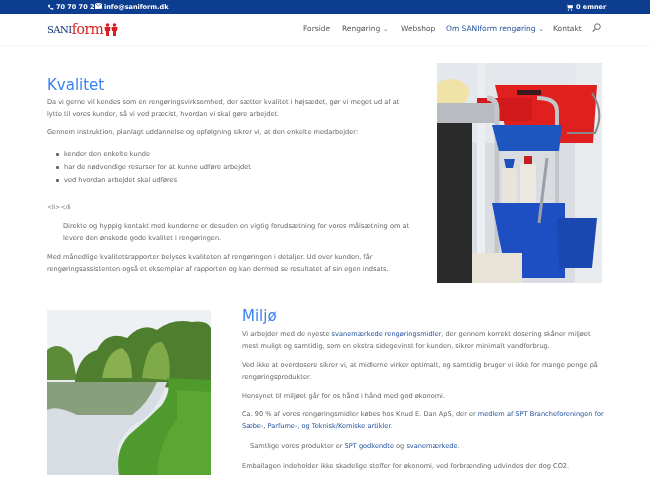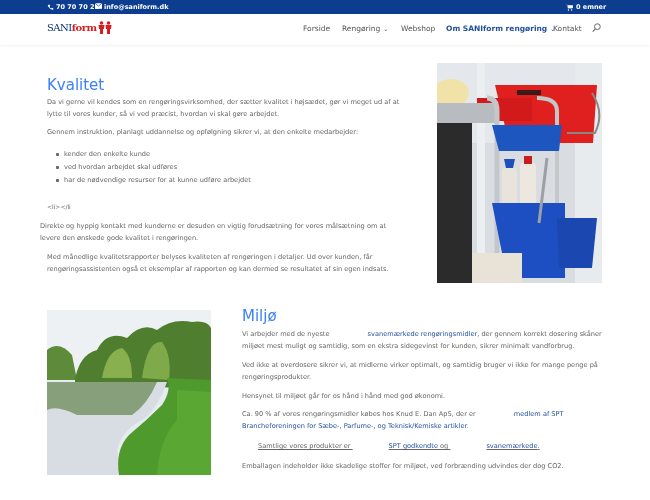--- a/index.html
+++ b/index.html
@@ -18,39 +18,39 @@
     .header {
       position: absolute; left: 0; top: 14px; width: 650px; height: 31px;
       background: #fff; box-shadow: 0 1px 2px rgba(0,0,0,0.06);
     }
     .logo { position: absolute; left: 47px; top: 7px; display: flex; align-items: center; }
     .logo .sani {
       font-family: "DejaVu Serif", "Liberation Serif", serif; font-weight: normal;
       font-size: 10px; color: #0c2f7a; letter-spacing: -0.5px;
     }
     .logo .form {
-      font-family: "DejaVu Serif", "Liberation Serif", serif; font-weight: bold;
-      font-size: 10px; color: #d81e1e; letter-spacing: -0.5px;
+      font-family: "DejaVu Serif", "Liberation Serif", serif; font-weight: normal;
+      font-size: 14px; color: #d81e1e; letter-spacing: -0.5px;
     }
     .logo svg { margin-left: 1px; }
 
     .nav { position: absolute; top: 10px; left: 0; width: 650px; font-size: 7.5px; color: #555; }
     .nav .item { position: absolute; display: flex; align-items: center; gap: 3px; white-space: nowrap; }
-    .nav .item.active { color: #1f4e9c; font-weight: bold; }
+    .nav .item.active { color: #1f4e9c; font-weight: normal; }
     .nav .chev { font-size: 6px; }
     .nav .search { position: absolute; left: 592px; top: -1px; }
 
     .h2 {
       position: absolute; font-size: 15px; color: #3b82f6; font-weight: normal;
       font-family: "DejaVu Sans", "Liberation Sans", sans-serif;
     }
     .p {
       position: absolute; font-size: 6.6px; line-height: 12px; color: #666;
     }
-    .p a { color: #1f4e9c; text-decoration: none; margin-left: 36px; }
+    .p a { color: #1f4e9c; text-decoration: none; }
     ul.bullets { position: absolute; left: 56px; top: 148px; font-size: 6.6px; line-height: 13px; color: #666; list-style: none; }
     ul.bullets li { position: relative; padding-left: 8px; }
     ul.bullets li::before { content: ""; position: absolute; left: 0; top: 5px; width: 2.5px; height: 2.5px; background: #666; border-radius: 1px; }
 
     .img-cart {
       position: absolute; left: 437px; top: 63px; width: 165px; height: 220px; overflow: hidden;
       background: #dcdfe3;
     }
     .img-lake {
       position: absolute; left: 47px; top: 310px; width: 164px; height: 165px; overflow: hidden;
@@ -122,27 +122,27 @@
   </div>
 </div>
 
 <h2 class="h2" style="left:47px; top:76px;">Kvalitet</h2>
 
 <p class="p" style="left:47px; top:96px; width:360px;">Da vi gerne vil kendes som en rengøringsvirksomhed, der sætter kvalitet i højsædet, gør vi meget ud af at lytte til vores kunder, så vi ved præcist, hvordan vi skal gøre arbejdet.</p>
 <p class="p" style="left:47px; top:126px; width:360px;">Gennem instruktion, planlagt uddannelse og opfølgning sikrer vi, at den enkelte medarbejder:</p>
 
 <ul class="bullets">
   <li>kender den enkelte kunde</li>
+  <li>har de nødvendige resurser for at kunne udføre arbejdet</li>
   <li>ved hvordan arbejdet skal udføres</li>
-  <li>har de nødvendige resurser for at kunne udføre arbejdet</li>
 </ul>
 
 <p class="p" style="left:47px; top:201px; font-size:6px;">&lt;li&gt;&lt;/li</p>
 
-<p class="p" style="left:40px; top:220px; width:362px;">Direkte og hyppig kontakt med kunderne er desuden en vigtig forudsætning for vores målsætning om at levere den ønskede gode kvalitet i rengøringen.</p>
+<p class="p" style="left:63px; top:220px; width:362px;">Direkte og hyppig kontakt med kunderne er desuden en vigtig forudsætning for vores målsætning om at levere den ønskede gode kvalitet i rengøringen.</p>
 <p class="p" style="left:47px; top:251px; width:362px;">Med månedlige kvalitetsrapporter belyses kvaliteten af rengøringen i detaljer. Ud over kunden, får rengøringsassistenten også et eksemplar af rapporten og kan dermed se resultatet af sin egen indsats.</p>
 
 <div class="img-cart">
   <svg width="165" height="220" viewBox="0 0 165 220">
     <rect x="0" y="0" width="165" height="220" fill="#d9dde2"></rect>
     <rect x="0" y="0" width="165" height="80" fill="#e4e8ec"></rect>
     <rect x="40" y="0" width="8" height="220" fill="#eceff2"></rect>
     <rect x="138" y="0" width="27" height="220" fill="#e8ebee"></rect>
 
     <path d="M58 22 L160 22 L156 80 L72 80 Z" fill="#e0201f"></path>
@@ -198,17 +198,17 @@
 </p>
 
 <p class="p" style="left:242px; top:359px; width:365px;">Ved ikke at overdosere sikrer vi, at midlerne virker optimalt, og samtidig bruger vi ikke for mange penge på rengøringsprodukter.</p>
 
 <p class="p" style="left:242px; top:390px; width:365px;">Hensynet til miljøet går for os hånd i hånd med god økonomi.</p>
 
 <p class="p" style="left:242px; top:408px; width:365px;">
   <span>Ca. 90 % af vores rengøringsmidler købes hos Knud E. Dan ApS, der er </span><a>medlem af SPT Brancheforeningen for Sæbe-, Parfume-, og Teknisk/Kemiske artikler</a><span>.</span>
 </p>
 
-<p class="p" style="left:258px; top:440px; width:365px;text-decoration:underline;">
+<p class="p" style="left:250px; top:440px; width:365px;">
   <span>Samtlige vores produkter er </span><a>SPT godkendte</a><span> og </span><a>svanemærkede</a><span>.</span>
 </p>
 
-<p class="p" style="left:242px; top:460px; width:365px;">Emballagen indeholder ikke skadelige stoffer for miljøet, ved forbrænding udvindes der dog CO2.</p>
+<p class="p" style="left:242px; top:460px; width:365px;">Emballagen indeholder ikke skadelige stoffer for økonomi, ved forbrænding udvindes der dog CO2.</p>
 
 </body></html>

